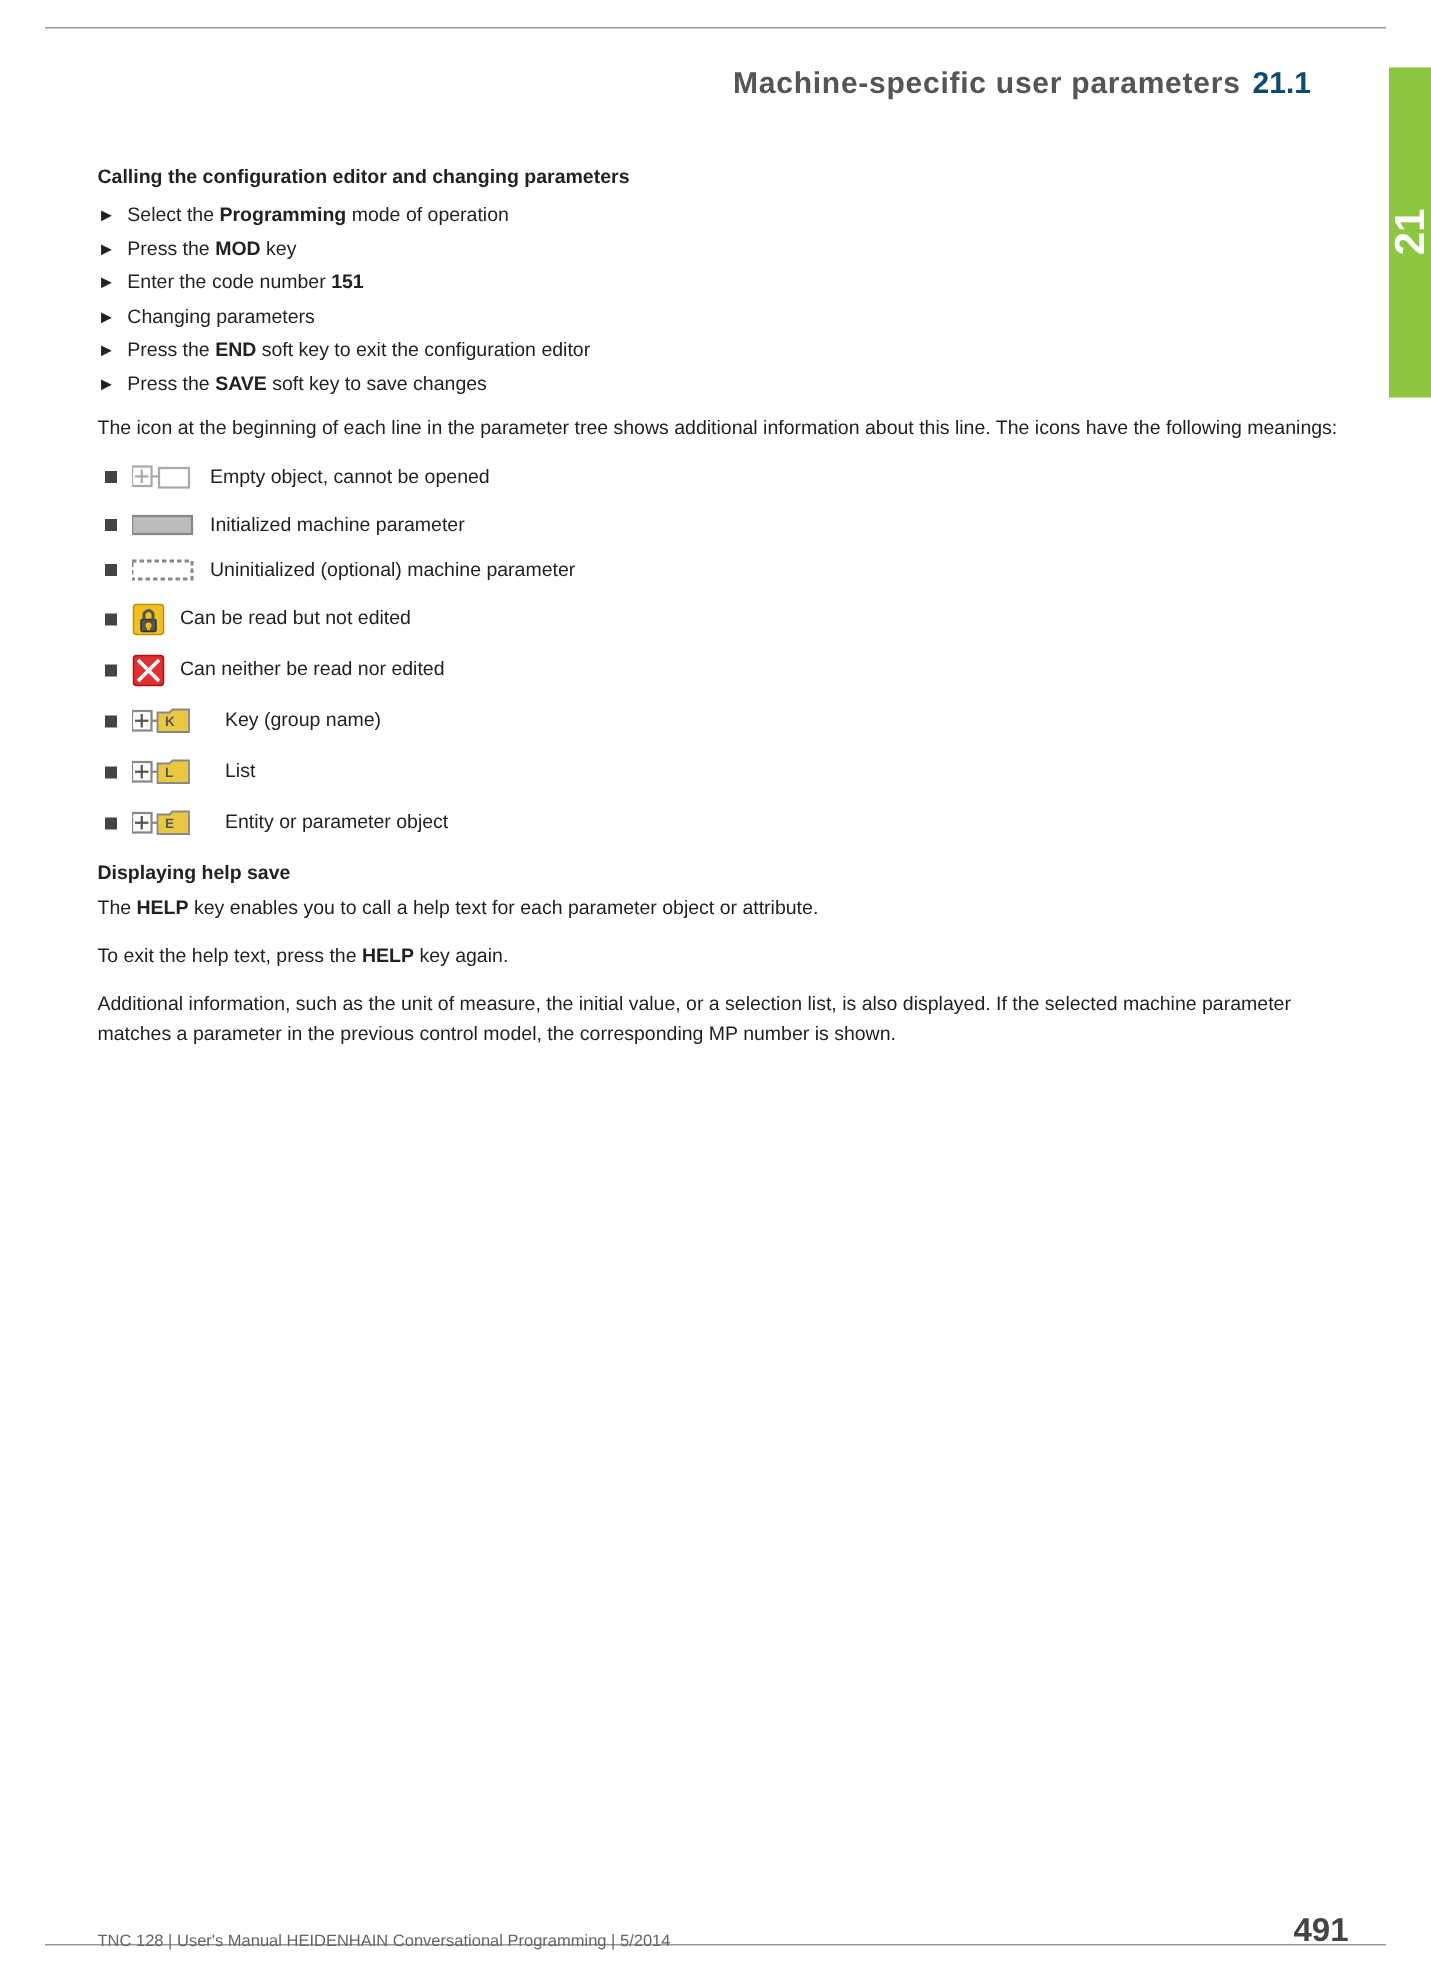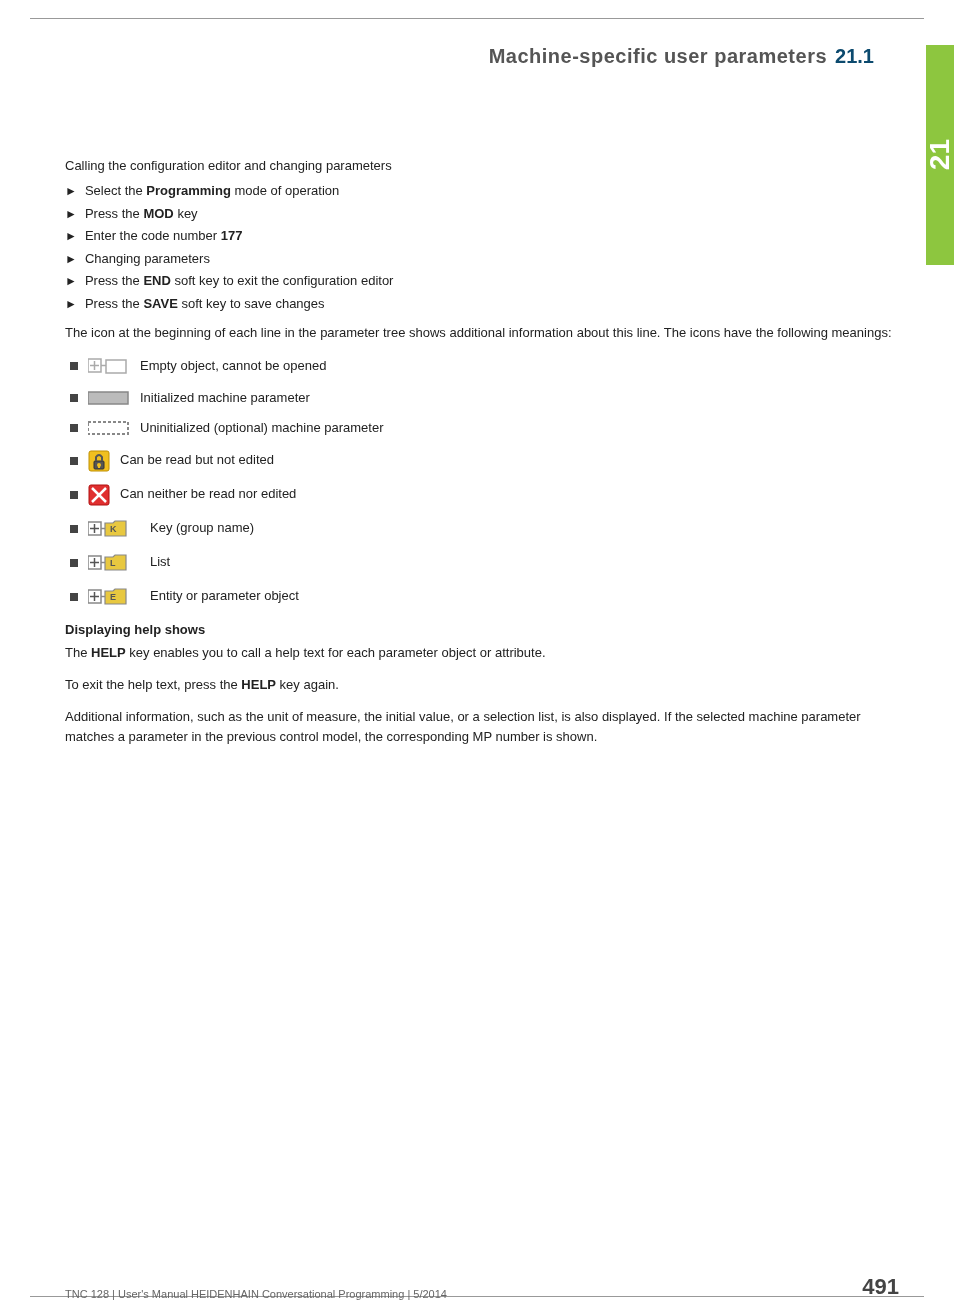--- a/index.html
+++ b/index.html
@@ -81,24 +81,23 @@
     .main-content {
       position: absolute;
       top: 110px;
       left: 65px;
       right: 55px;
       bottom: 50px;
     }
 
     
     .section-heading {
-      font-weight: normal;
+      font-weight: bold;
       font-size: 13px;
       margin-bottom: 8px;
-      margin-top: 48px;
     }
 
     
     .bullet-list {
       list-style: none;
       margin-bottom: 10px;
     }
     .bullet-list li {
       display: flex;
       align-items: flex-start;
@@ -197,21 +196,21 @@
     <li>
       <span class="arrow">►</span>
       <span>Select the <strong>Programming</strong> mode of operation</span>
     </li>
     <li>
       <span class="arrow">►</span>
       <span>Press the <strong>MOD</strong> key</span>
     </li>
     <li>
       <span class="arrow">►</span>
-      <span>Enter the code number <strong>177</strong></span>
+      <span>Enter the code number <strong>151</strong></span>
     </li>
     <li>
       <span class="arrow">►</span>
       <span>Changing parameters</span>
     </li>
     <li>
       <span class="arrow">►</span>
       <span>Press the <strong>END</strong> soft key to exit the configuration editor</span>
     </li>
     <li>
@@ -338,21 +337,21 @@
 
         <line x1="13" y1="10.5" x2="17" y2="10.5" stroke="#888" stroke-width="1.5"></line>
 
         <path d="M17,5 L25,5 L27,3 L38,3 L38,18 L17,18 Z" fill="#e8c840" stroke="#888" stroke-width="1.2"></path>
         <text x="22" y="14" font-size="9" font-weight="bold" fill="#555" font-family="Arial">E</text>
       </svg>
     </div>
     <span class="icon-label">Entity or parameter object</span>
   </div>
 
-  <div class="sub-section-heading">Displaying help shows</div>
+  <div class="sub-section-heading">Displaying help save</div>
 
   <p class="desc-para">The <strong>HELP</strong> key enables you to call a help text for each parameter object or attribute.</p>
 
 
   <p class="desc-para">To exit the help text, press the <strong>HELP</strong> key again.</p>
 
   <p class="desc-para">Additional information, such as the unit of measure, the initial value, or a selection list, is also displayed. If the selected machine parameter matches a parameter in the previous control model, the corresponding MP number is shown.</p>
 
 </div>
 

